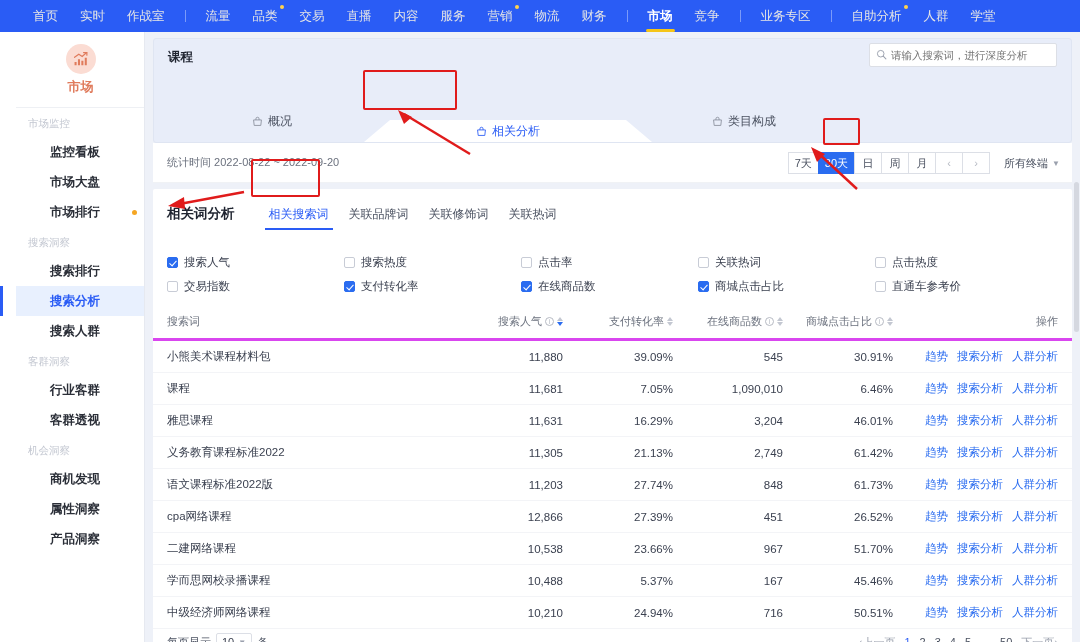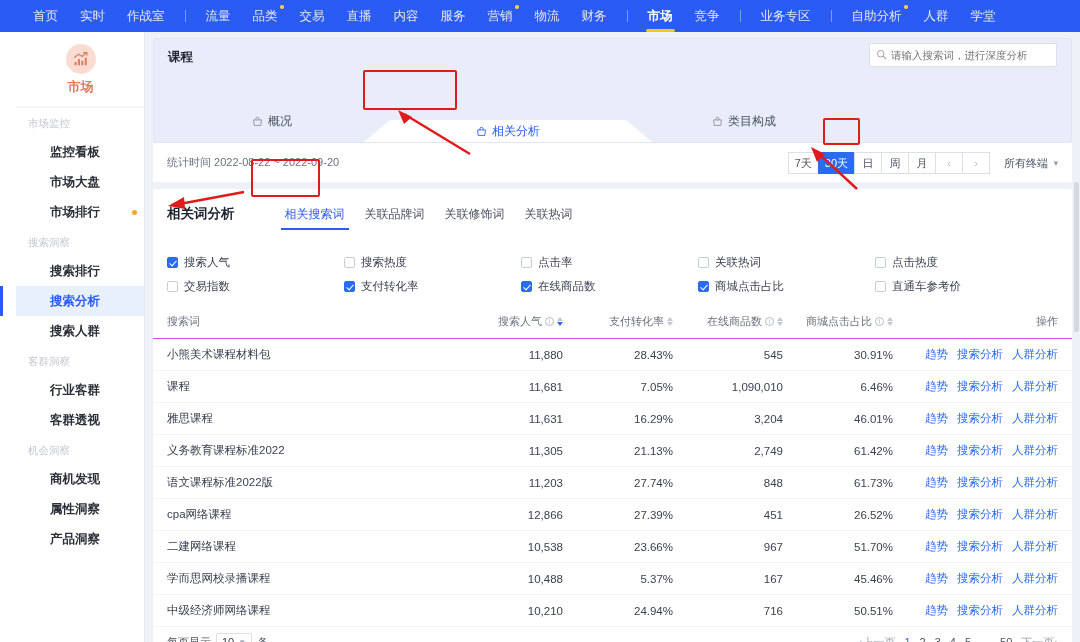--- a/index.html
+++ b/index.html
@@ -209,21 +209,21 @@
     position: relative;
     border-radius: 2px;
   }
   #subtab-row {
     display: flex; align-items: center;
     padding: 12px 14px 0 14px;
     gap: 0;
   }
   #panel-title {
     font-size: 13.5px; font-weight: bold; color: #1f2430;
-    margin-right: 40px;
+    margin-right: 24px;
   }
   .subtab {
     font-size: 12px; color: #4a5160;
     padding: 0 10px; height: 26px; line-height: 26px;
     position: relative; cursor: pointer;
     white-space: nowrap;
   }
   .subtab.active { color: #2a5cf5; }
   .subtab.active::after {
     content: ""; position: absolute; left: 6px; right: 6px;
@@ -252,21 +252,21 @@
     border: solid #fff; border-width: 0 1.5px 1.5px 0;
     transform: rotate(42deg);
   }
   .chk .lbl { font-size: 11.5px; color: #3b4150; white-space: nowrap; }
 
   
   #tbl { width: 100%; margin-top: 14px; border-collapse: collapse; }
   #tbl thead th {
     font-size: 11px; color: #6b717e; font-weight: normal;
     padding: 6px 0 9px 12px;
-    border-bottom: 1px solid #d946ef;
+    border-bottom: 3px solid #d946ef;
     white-space: nowrap;
   }
   #tbl tbody td {
     font-size: 11.5px; color: #3b4150;
     padding: 8px 0;
     border-bottom: 1px solid #f3f4f7;
     white-space: nowrap;
   }
   .c-kw { text-align: left; padding-left: 14px !important; width: 300px; }
   .c-num { text-align: right; width: 110px; }
@@ -558,21 +558,21 @@
                 </span></th>
               <th class="c-op"><span class="hdr-inner">
                   <span>操作</span>
                 </span></th>
             </tr>
           </thead>
         <tbody id="tbody">
             <tr>
               <td class="c-kw">小熊美术课程材料包</td>
               <td class="c-num">11,880</td>
-              <td class="c-num">28.43%</td>
+              <td class="c-num">39.09%</td>
               <td class="c-num">545</td>
               <td class="c-num">30.91%</td>
               <td class="c-op"><a class="op-link">趋势</a><a class="op-link">搜索分析</a><a class="op-link">人群分析</a></td>
             </tr>
             <tr>
               <td class="c-kw">课程</td>
               <td class="c-num">11,681</td>
               <td class="c-num">7.05%</td>
               <td class="c-num">1,090,010</td>
               <td class="c-num">6.46%</td>

